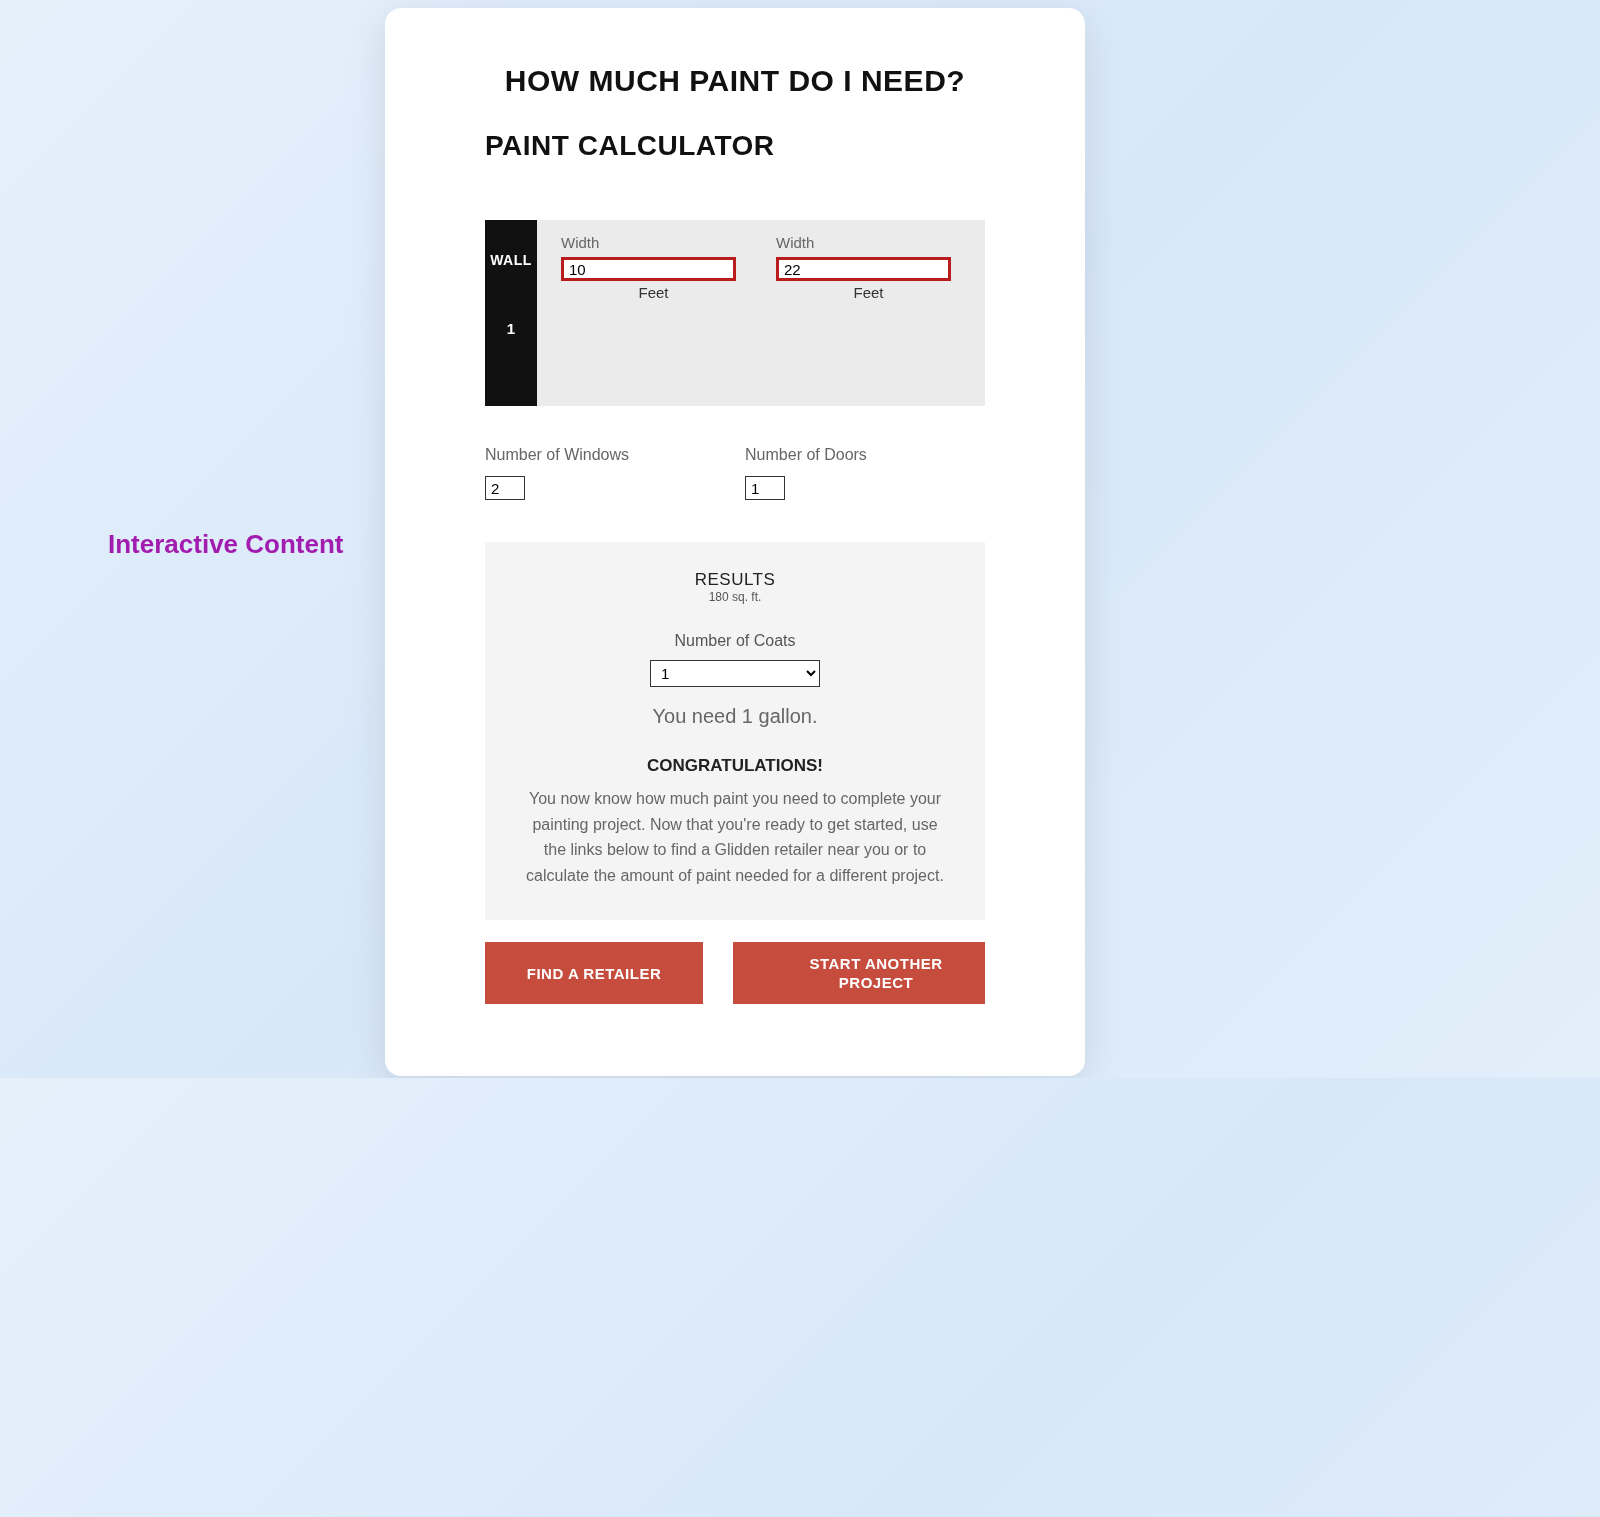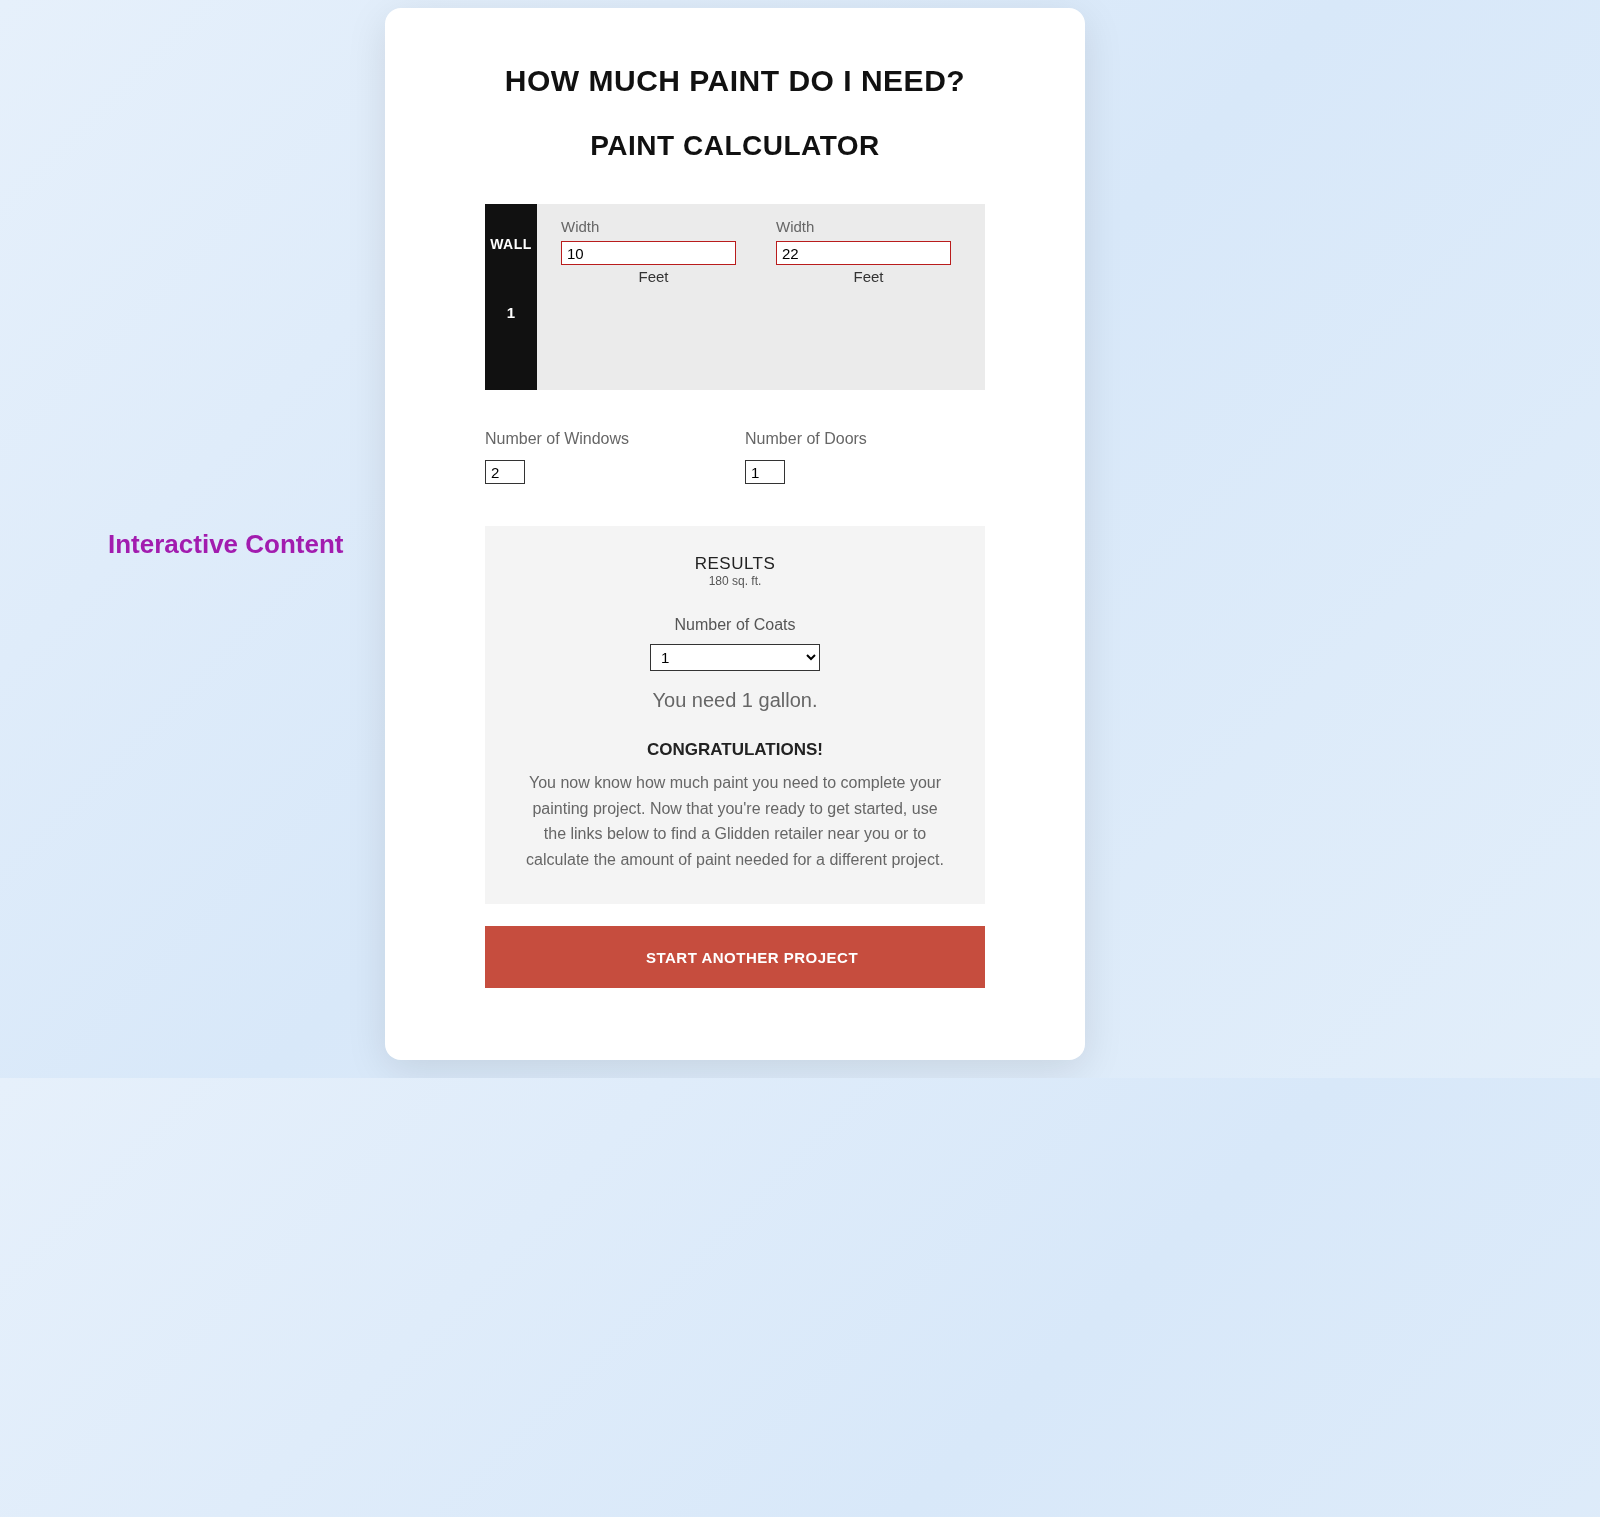--- a/index.html
+++ b/index.html
@@ -42,25 +42,25 @@
     .main-heading {
       text-align: center;
       font-size: 30px;
       font-weight: 800;
       color: #111;
       margin-bottom: 32px;
       letter-spacing: 0.5px;
     }
     
     .sub-heading {
-      text-align: center;
+      text-align: left;
       font-size: 28px;
       font-weight: 800;
       color: #111;
-      margin-bottom: 42px;
+      margin-bottom: 58px;
       letter-spacing: 0.5px;
     }
     
     .wall-row {
       display: flex;
       margin-bottom: 40px;
       background: #ebebeb;
     }
     
     .wall-tab {
@@ -102,21 +102,21 @@
     .input-label {
       color: #666;
       font-size: 15px;
       margin-bottom: 6px;
       display: block;
     }
     
     .text-input {
       width: 100%;
       max-width: 175px;
-      border: 1px solid #b91c1c;
+      border: 3px solid #b91c1c;
       padding: 2px 5px;
       font-size: 15px;
       height: 24px;
       background: #fff;
     }
     
     .unit-label {
       text-align: center;
       font-size: 15px;
       color: #333;
@@ -277,15 +277,16 @@
     <div class="coats-label">Number of Coats</div>
     <select class="coats-select">
       <option>1</option>
     </select>
     <div class="gallons-text">You need 1 gallon.</div>
     <div class="congrats-title">CONGRATULATIONS!</div>
     <div class="congrats-text">You now know how much paint you need to complete your painting project. Now that you're ready to get started, use the links below to find a Glidden retailer near you or to calculate the amount of paint needed for a different project.</div>
   </div>
 
   <div class="buttons-row">
+    <button class="action-button">FIND A RETAILER</button>
     <button class="action-button tall">START ANOTHER PROJECT</button>
   </div>
 </div>
 
 </body></html>

